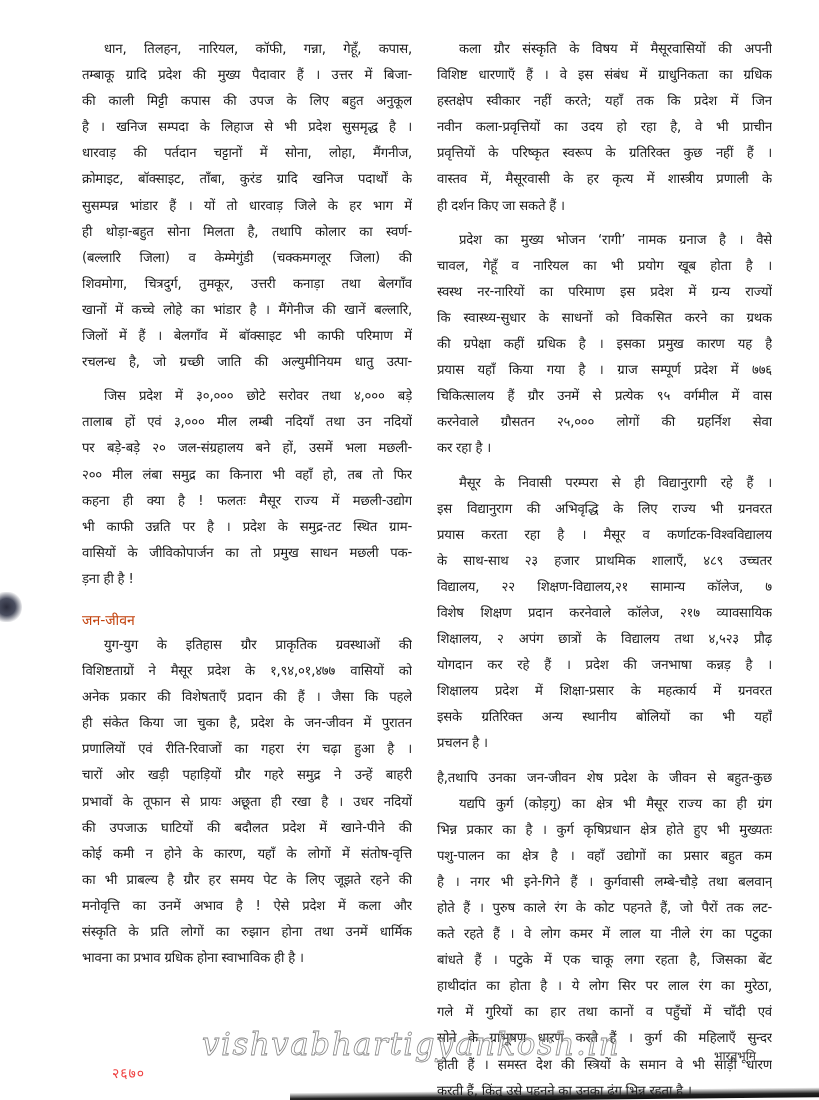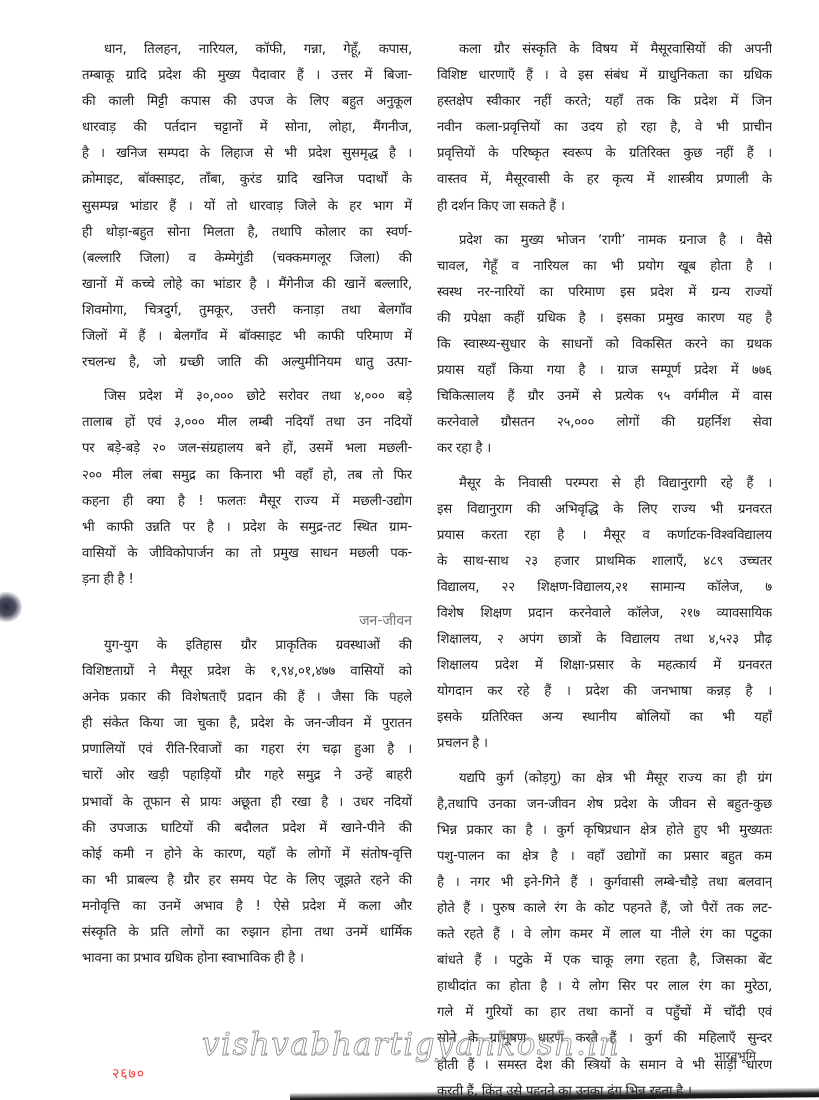--- a/index.html
+++ b/index.html
@@ -13,22 +13,22 @@
     .col-right { left: 437px; width: 335px; }
     .line {
       height: 26.1px; line-height: 26px; font-size: 13.2px;
       white-space: nowrap; overflow: hidden; text-align: justify;
       text-align-last: justify; letter-spacing: -0.2px;
     }
     .line.last { text-align-last: left; }
     .line.indent { padding-left: 22px; }
     .gap { height: 8px; }
     .heading {
-      text-align: right; font-size: 14px; height: 40px; line-height: 56px;
-      font-weight: normal; color: #737373;
+      text-align: left; font-size: 14px; height: 40px; line-height: 56px;
+      font-weight: normal; color: #c2410c;
     }
     .page-num {
       position: absolute; left: 112px; top: 1063px; font-size: 14px; color: #ef4444;
       letter-spacing: 1px;
     }
     .magazine-name {
       position: absolute; left: 714px; top: 1047px; font-size: 12px; color: #333;
     }
     .watermark {
       position: absolute; left: 202px; top: 1026px; font-size: 31px;
@@ -49,28 +49,28 @@
 </head>
 <body>
 
 <div class="binding-mark"></div>
 
 <div class="col col-left">
   <div>
       <div class="line indent">धान, तिलहन, नारियल, कॉफी, गन्ना, गेहूँ, कपास,</div>
       <div class="line">तम्बाकू ग्रादि प्रदेश की मुख्य पैदावार हैं । उत्तर में बिजा-</div>
       <div class="line">की काली मिट्टी कपास की उपज के लिए बहुत अनुकूल</div>
+      <div class="line">है । खनिज सम्पदा के लिहाज से भी प्रदेश सुसमृद्ध है ।</div>
       <div class="line">धारवाड़ की पर्तदान चट्टानों में सोना, लोहा, मैंगनीज,</div>
-      <div class="line">है । खनिज सम्पदा के लिहाज से भी प्रदेश सुसमृद्ध है ।</div>
       <div class="line">क्रोमाइट, बॉक्साइट, ताँबा, कुरंड ग्रादि खनिज पदार्थों के</div>
       <div class="line">सुसम्पन्न भांडार हैं । यों तो धारवाड़ जिले के हर भाग में</div>
       <div class="line">ही थोड़ा-बहुत सोना मिलता है, तथापि कोलार का स्वर्ण-</div>
       <div class="line">(बल्लारि जिला) व केम्मेगुंडी (चक्कमगलूर जिला) की</div>
+      <div class="line">शिवमोगा, चित्रदुर्ग, तुमकूर, उत्तरी कनाड़ा तथा बेलगाँव</div>
       <div class="line">खानों में कच्चे लोहे का भांडार है । मैंगेनीज की खानें बल्लारि,</div>
-      <div class="line">शिवमोगा, चित्रदुर्ग, तुमकूर, उत्तरी कनाड़ा तथा बेलगाँव</div>
       <div class="line">जिलों में हैं । बेलगाँव में बॉक्साइट भी काफी परिमाण में</div>
       <div class="line">रचलन्ध है, जो ग्रच्छी जाति की अल्युमीनियम धातु उत्पा-</div>
     </div>
   <div class="gap"></div>
   <div>
       <div class="line indent">जिस प्रदेश में ३०,००० छोटे सरोवर तथा ४,००० बड़े</div>
       <div class="line">तालाब हों एवं ३,००० मील लम्बी नदियाँ तथा उन नदियों</div>
       <div class="line">पर बड़े-बड़े २० जल-संग्रहालय बने हों, उसमें भला मछली-</div>
       <div class="line">२०० मील लंबा समुद्र का किनारा भी वहाँ हो, तब तो फिर</div>
       <div class="line">कहना ही क्या है ! फलतः मैसूर राज्य में मछली-उद्योग</div>
@@ -104,45 +104,45 @@
       <div class="line">नवीन कला-प्रवृत्तियों का उदय हो रहा है, वे भी प्राचीन</div>
       <div class="line">प्रवृत्तियों के परिष्कृत स्वरूप के ग्रतिरिक्त कुछ नहीं हैं ।</div>
       <div class="line">वास्तव में, मैसूरवासी के हर कृत्य में शास्त्रीय प्रणाली के</div>
       <div class="line last">ही दर्शन किए जा सकते हैं ।</div>
     </div>
   <div class="gap"></div>
   <div>
       <div class="line indent">प्रदेश का मुख्य भोजन ‘रागी’ नामक ग्रनाज है । वैसे</div>
       <div class="line">चावल, गेहूँ व नारियल का भी प्रयोग खूब होता है ।</div>
       <div class="line">स्वस्थ नर-नारियों का परिमाण इस प्रदेश में ग्रन्य राज्यों</div>
+      <div class="line">कि स्वास्थ्य-सुधार के साधनों को विकसित करने का ग्रथक</div>
       <div class="line">की ग्रपेक्षा कहीं ग्रधिक है । इसका प्रमुख कारण यह है</div>
-      <div class="line">कि स्वास्थ्य-सुधार के साधनों को विकसित करने का ग्रथक</div>
       <div class="line">प्रयास यहाँ किया गया है । ग्राज सम्पूर्ण प्रदेश में ७७६</div>
       <div class="line">चिकित्सालय हैं ग्रौर उनमें से प्रत्येक ९५ वर्गमील में वास</div>
       <div class="line">करनेवाले ग्रौसतन २५,००० लोगों की ग्रहर्निश सेवा</div>
       <div class="line last">कर रहा है ।</div>
     </div>
   <div class="gap"></div>
   <div>
       <div class="line indent">मैसूर के निवासी परम्परा से ही विद्यानुरागी रहे हैं ।</div>
       <div class="line">इस विद्यानुराग की अभिवृद्धि के लिए राज्य भी ग्रनवरत</div>
       <div class="line">प्रयास करता रहा है । मैसूर व कर्णाटक-विश्वविद्यालय</div>
       <div class="line">के साथ-साथ २३ हजार प्राथमिक शालाएँ, ४८९ उच्चतर</div>
       <div class="line">विद्यालय, २२ शिक्षण-विद्यालय,२१ सामान्य कॉलेज, ७</div>
       <div class="line">विशेष शिक्षण प्रदान करनेवाले कॉलेज, २१७ व्यावसायिक</div>
       <div class="line">शिक्षालय, २ अपंग छात्रों के विद्यालय तथा ४,५२३ प्रौढ़</div>
+      <div class="line">योगदान कर रहे हैं । प्रदेश की जनभाषा कन्नड़ है ।</div>
       <div class="line">शिक्षालय प्रदेश में शिक्षा-प्रसार के महत्कार्य में ग्रनवरत</div>
-      <div class="line">योगदान कर रहे हैं । प्रदेश की जनभाषा कन्नड़ है ।</div>
       <div class="line">इसके ग्रतिरिक्त अन्य स्थानीय बोलियों का भी यहाँ</div>
       <div class="line last">प्रचलन है ।</div>
     </div>
   <div class="gap"></div>
   <div>
+      <div class="line">है,तथापि उनका जन-जीवन शेष प्रदेश के जीवन से बहुत-कुछ</div>
       <div class="line indent">यद्यपि कुर्ग (कोड़गु) का क्षेत्र भी मैसूर राज्य का ही ग्रंग</div>
-      <div class="line">है,तथापि उनका जन-जीवन शेष प्रदेश के जीवन से बहुत-कुछ</div>
       <div class="line">भिन्न प्रकार का है । कुर्ग कृषिप्रधान क्षेत्र होते हुए भी मुख्यतः</div>
       <div class="line">पशु-पालन का क्षेत्र है । वहाँ उद्योगों का प्रसार बहुत कम</div>
       <div class="line">है । नगर भी इने-गिने हैं । कुर्गवासी लम्बे-चौड़े तथा बलवान्</div>
       <div class="line">होते हैं । पुरुष काले रंग के कोट पहनते हैं, जो पैरों तक लट-</div>
       <div class="line">कते रहते हैं । वे लोग कमर में लाल या नीले रंग का पटुका</div>
       <div class="line">बांधते हैं । पटुके में एक चाकू लगा रहता है, जिसका बेंट</div>
       <div class="line">हाथीदांत का होता है । ये लोग सिर पर लाल रंग का मुरेठा,</div>
       <div class="line">गले में गुरियों का हार तथा कानों व पहुँचों में चाँदी एवं</div>
       <div class="line">सोने के ग्राभूषण धारण करते हैं । कुर्ग की महिलाएँ सुन्दर</div>
       <div class="line">होती हैं । समस्त देश की स्त्रियों के समान वे भी साड़ी धारण</div>

